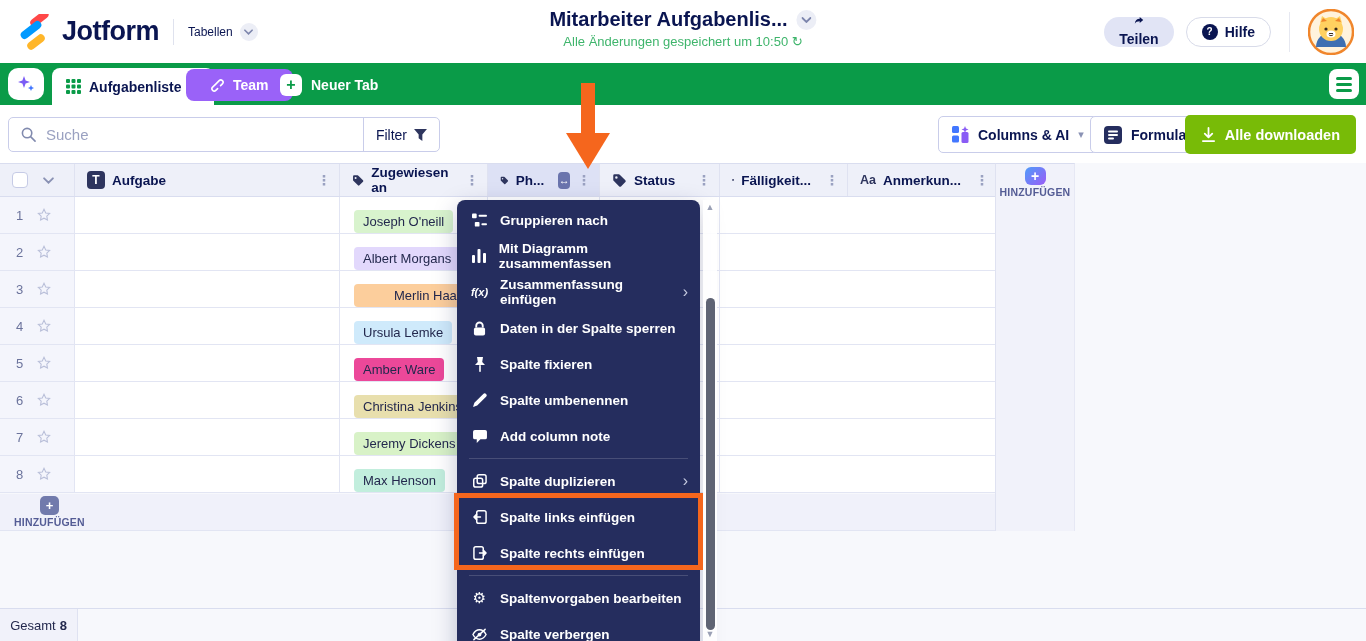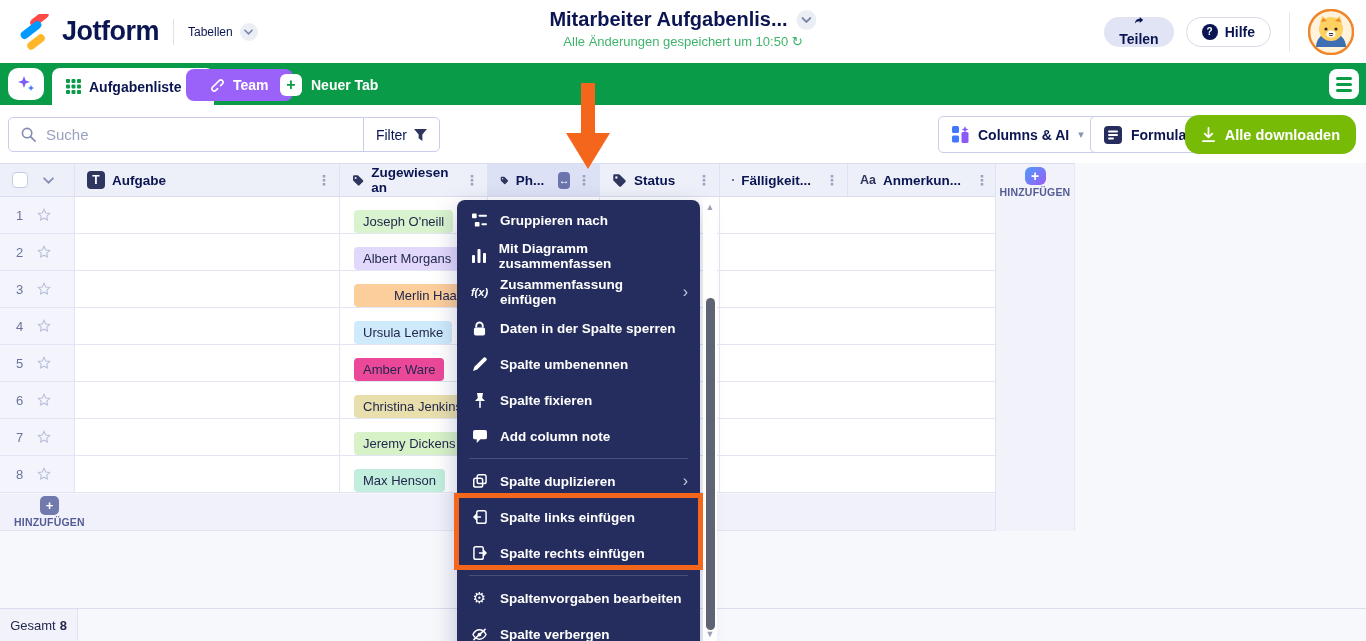--- a/index.html
+++ b/index.html
@@ -40,21 +40,21 @@
 
   
   .toolbar { position:absolute; left:0; top:105px; width:1366px; height:58px; background:#fff; }
   .searchwrap { position:absolute; left:8px; top:12px; width:432px; height:35px; border:1px solid #c9cdea; border-radius:5px; display:flex; align-items:center; background:#fff; }
   .searchwrap input { flex:1; border:0; outline:0; font-size:15px; color:#0a1551; font-family:inherit; background:transparent; }
   .searchwrap input::placeholder { color:#9aa1c1; }
   .search-ico { margin:0 10px 0 12px; }
   .filter-btn { height:100%; border-left:1px solid #c9cdea; display:flex; align-items:center; gap:7px; padding:0 12px; font-size:14px; color:#0a1551; cursor:pointer; }
   .tool-btn { position:absolute; top:11px; height:37px; background:#fff; border:1px solid #c9cdea; border-radius:5px; display:flex; align-items:center; gap:9px; padding:0 13px; font-size:14px; font-weight:600; color:#0a1551; cursor:pointer; }
   .chev-sm { color:#8a92b4; font-size:11px; }
-  .btn-download { position:absolute; right:10px; top:10px; height:39px; background:#78bb07; border-radius:14px; display:flex; align-items:center; gap:9px; padding:0 16px; color:#fff; font-size:14.5px; font-weight:700; cursor:pointer; }
+  .btn-download { position:absolute; right:10px; top:10px; height:39px; background:#78bb07; border-radius:5px; display:flex; align-items:center; gap:9px; padding:0 16px; color:#fff; font-size:14.5px; font-weight:700; cursor:pointer; }
 
   
   .grid-bg { position:absolute; left:0; top:163px; width:1366px; height:478px; background:#f7f8fc; }
   .thead { position:absolute; left:0; top:163px; width:995px; height:34px; background:#eef0f9; border-top:1px solid #d9ddef; border-bottom:1px solid #d9ddef; display:grid; grid-template-columns:75px 265px 148px 112px 120px 128px 147px; }
   .th { display:flex; align-items:center; gap:7px; padding:0 8px 0 12px; border-right:1px solid #dfe2f1; font-size:13.5px; font-weight:700; color:#0a1551; position:relative; }
   .th .sp { flex:1; }
   .th-selected { background:#dde1f5; }
   .t-icon { width:18px; height:18px; border-radius:4px; background:#2e355e; color:#fff; font-size:12px; font-weight:700; display:flex; align-items:center; justify-content:center; }
   .aa-icon { font-size:12.5px; font-weight:700; color:#2e355e; }
   .resize-badge { width:20px; height:17px; border-radius:4px; background:#6a74ad; color:#fff; font-size:11px; display:flex; align-items:center; justify-content:center; line-height:1; }
@@ -512,34 +512,34 @@
       <span class="ico">
           <svg width="13" height="15" viewBox="0 0 14 16">
             <rect x="1" y="7" width="12" height="8.5" rx="2" fill="#fff"></rect>
             <path d="M3.5 7V5a3.5 3.5 0 0 1 7 0v2" fill="none" stroke="#fff" stroke-width="2"></path>
           </svg>
         </span>
       <span>Daten in der Spalte sperren</span>
     </div>
     <div class="mi">
       <span class="ico">
-          <svg width="14" height="14" viewBox="0 0 15 15">
-            <path d="M0 15l1.5-4.5L11 1a2 2 0 0 1 3 3L4.5 13.5z" fill="#fff"></path>
-          </svg>
-        </span>
-      <span>Spalte umbenennen</span>
-    </div>
-    <div class="mi">
-      <span class="ico">
           <svg width="12" height="15" viewBox="0 0 12 15">
             <path d="M3 0h6l-.8 5L11 8H1l2.8-3z" fill="#fff"></path>
             <rect x="5.2" y="8" width="1.6" height="7" rx="0.8" fill="#fff"></rect>
           </svg>
         </span>
       <span>Spalte fixieren</span>
+    </div>
+    <div class="mi">
+      <span class="ico">
+          <svg width="14" height="14" viewBox="0 0 15 15">
+            <path d="M0 15l1.5-4.5L11 1a2 2 0 0 1 3 3L4.5 13.5z" fill="#fff"></path>
+          </svg>
+        </span>
+      <span>Spalte umbenennen</span>
     </div>
     <div class="mi">
       <span class="ico">
           <svg width="14" height="13" viewBox="0 0 15 14">
             <path d="M0 2a2 2 0 0 1 2-2h11a2 2 0 0 1 2 2v6a2 2 0 0 1-2 2H8l-4 4v-4H2a2 2 0 0 1-2-2z" fill="#fff"></path>
           </svg>
         </span>
       <span>Add column note</span>
     </div>
     <div class="msep"></div>

